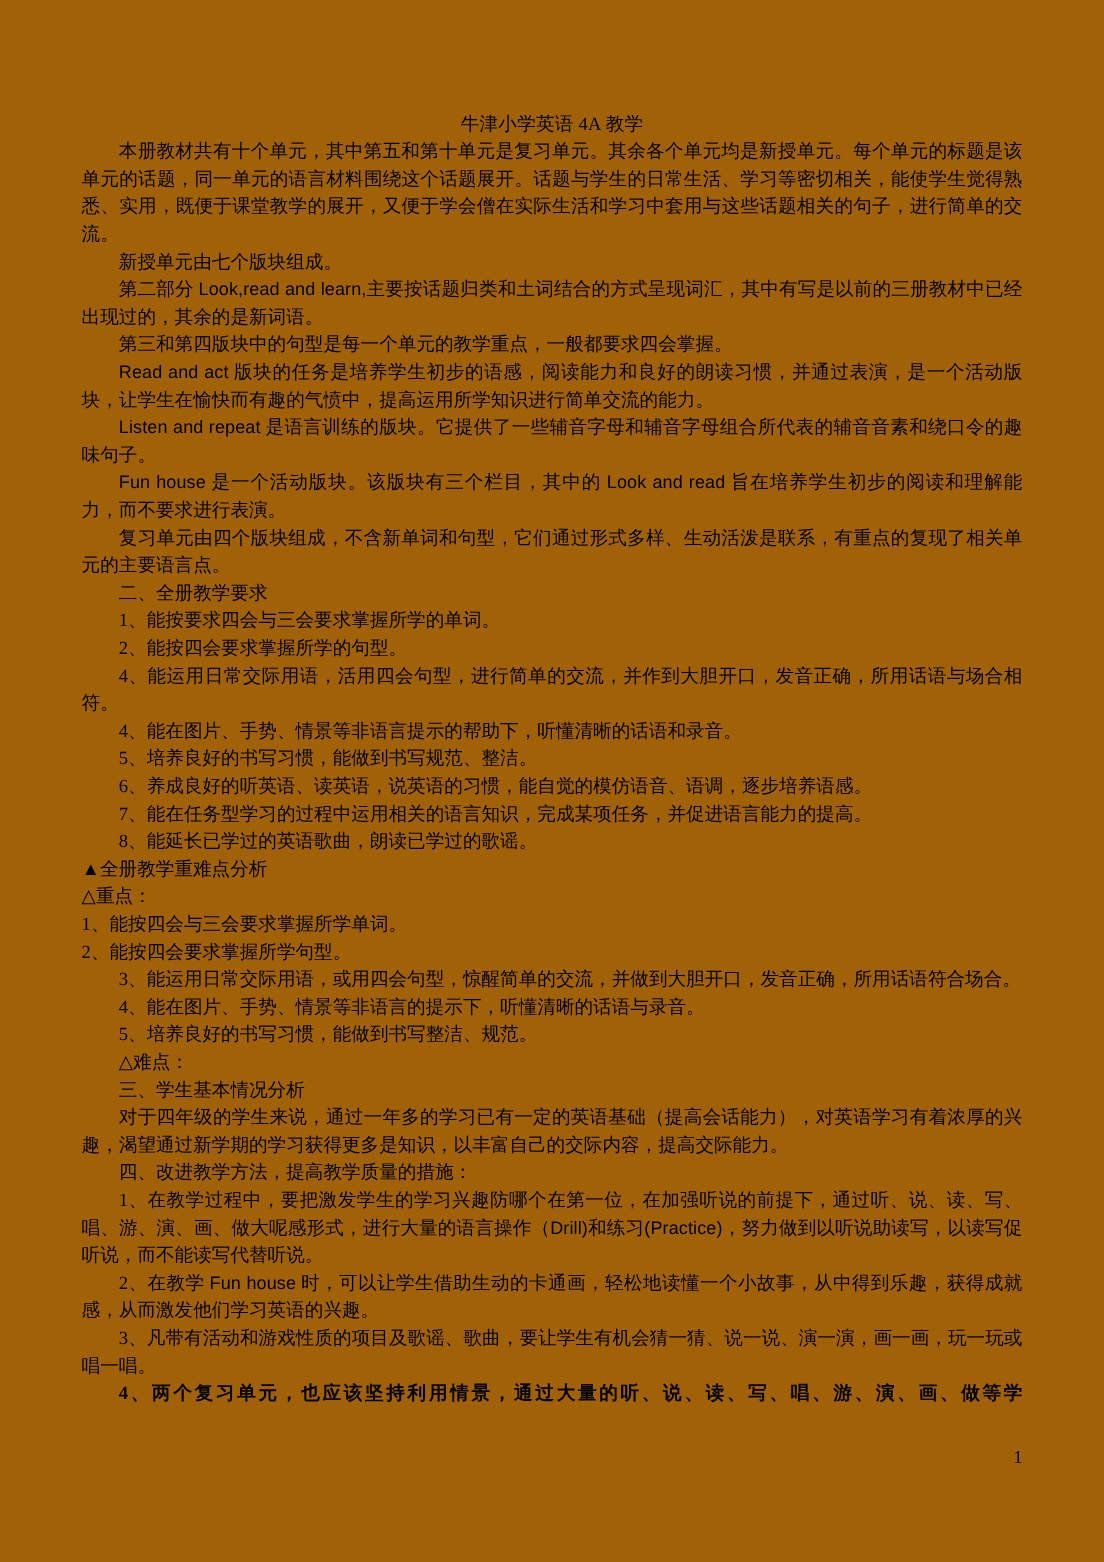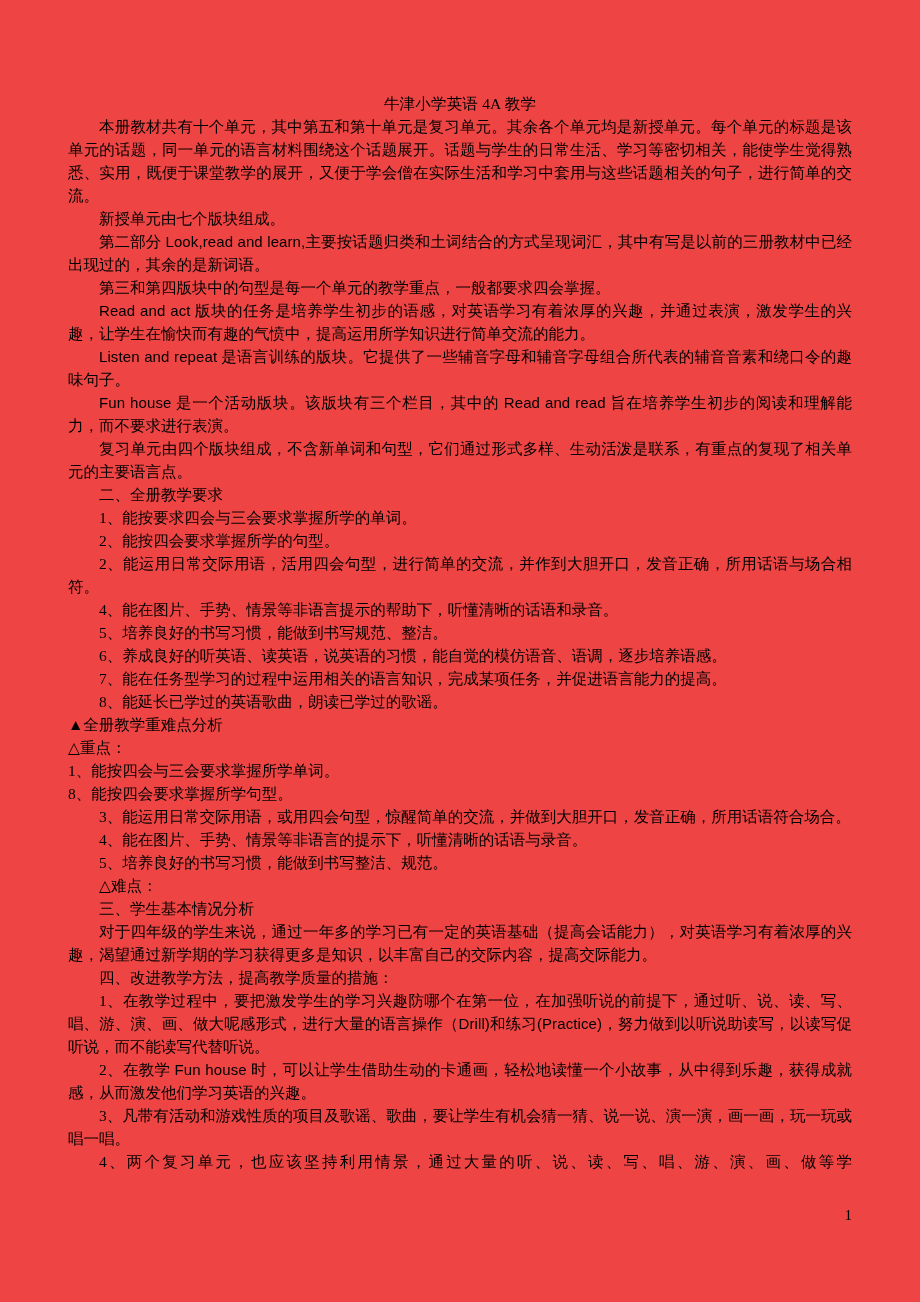--- a/index.html
+++ b/index.html
@@ -8,21 +8,21 @@
     background: #ffffff;
   }
   body {
     font-family: "Liberation Serif", "DejaVu Serif", serif;
     color: #000000;
   }
   #page {
     position: relative;
     width: 920px;
     height: 1302px;
-    background: #ef4444;
+    background: #a16207;
     overflow: hidden;
     box-sizing: border-box;
   }
   #content {
     position: absolute;
     left: 68px;
     top: 92px;
     width: 784px;
   }
   .doc-title {
@@ -46,20 +46,21 @@
   .indent {
     text-indent: 31px;
   }
   .noindent {
     text-indent: 0;
   }
   
   .para-justify-last {
     text-align: justify;
     text-align-last: justify;
+    font-weight: bold;
   }
   
   .lat {
     font-family: "Liberation Sans", "DejaVu Sans", sans-serif;
     font-size: 15px;
     letter-spacing: 0.1px;
   }
   #page-number {
     position: absolute;
     left: 0;
@@ -76,37 +77,37 @@
 
 <div id="page">
 
   <div id="content">
     <div class="doc-title">牛津小学英语 4A 教学</div>
     <div id="paragraphs">
         <p class="para indent">本册教材共有十个单元，其中第五和第十单元是复习单元。其余各个单元均是新授单元。每个单元的标题是该单元的话题，同一单元的语言材料围绕这个话题展开。话题与学生的日常生活、学习等密切相关，能使学生觉得熟悉、实用，既便于课堂教学的展开，又便于学会僧在实际生活和学习中套用与这些话题相关的句子，进行简单的交流。</p>
         <p class="para indent">新授单元由七个版块组成。</p>
         <p class="para indent"><span>第二部分 </span><span class="lat">Look,read and learn,</span><span>主要按话题归类和土词结合的方式呈现词汇，其中有写是以前的三册教材中已经出现过的，其余的是新词语。</span></p>
         <p class="para indent">第三和第四版块中的句型是每一个单元的教学重点，一般都要求四会掌握。</p>
-        <p class="para indent"><span class="lat">Read and act</span><span> 版块的任务是培养学生初步的语感，对英语学习有着浓厚的兴趣，并通过表演，激发学生的兴趣，让学生在愉快而有趣的气愤中，提高运用所学知识进行简单交流的能力。</span></p>
+        <p class="para indent"><span class="lat">Read and act</span><span> 版块的任务是培养学生初步的语感，阅读能力和良好的朗读习惯，并通过表演，是一个活动版块，让学生在愉快而有趣的气愤中，提高运用所学知识进行简单交流的能力。</span></p>
         <p class="para indent"><span class="lat">Listen and repeat</span><span> 是语言训练的版块。它提供了一些辅音字母和辅音字母组合所代表的辅音音素和绕口令的趣味句子。</span></p>
-        <p class="para indent"><span class="lat">Fun house</span><span> 是一个活动版块。该版块有三个栏目，其中的 </span><span class="lat">Read and read</span><span> 旨在培养学生初步的阅读和理解能力，而不要求进行表演。</span></p>
+        <p class="para indent"><span class="lat">Fun house</span><span> 是一个活动版块。该版块有三个栏目，其中的 </span><span class="lat">Look and read</span><span> 旨在培养学生初步的阅读和理解能力，而不要求进行表演。</span></p>
         <p class="para indent">复习单元由四个版块组成，不含新单词和句型，它们通过形式多样、生动活泼是联系，有重点的复现了相关单元的主要语言点。</p>
         <p class="para indent">二、全册教学要求</p>
         <p class="para indent">1、能按要求四会与三会要求掌握所学的单词。</p>
         <p class="para indent">2、能按四会要求掌握所学的句型。</p>
-        <p class="para indent">2、能运用日常交际用语，活用四会句型，进行简单的交流，并作到大胆开口，发音正确，所用话语与场合相符。</p>
+        <p class="para indent">4、能运用日常交际用语，活用四会句型，进行简单的交流，并作到大胆开口，发音正确，所用话语与场合相符。</p>
         <p class="para indent">4、能在图片、手势、情景等非语言提示的帮助下，听懂清晰的话语和录音。</p>
         <p class="para indent">5、培养良好的书写习惯，能做到书写规范、整洁。</p>
         <p class="para indent">6、养成良好的听英语、读英语，说英语的习惯，能自觉的模仿语音、语调，逐步培养语感。</p>
         <p class="para indent">7、能在任务型学习的过程中运用相关的语言知识，完成某项任务，并促进语言能力的提高。</p>
         <p class="para indent">8、能延长已学过的英语歌曲，朗读已学过的歌谣。</p>
         <p class="para noindent">▲全册教学重难点分析</p>
         <p class="para noindent">△重点：</p>
         <p class="para noindent">1、能按四会与三会要求掌握所学单词。</p>
-        <p class="para noindent">8、能按四会要求掌握所学句型。</p>
+        <p class="para noindent">2、能按四会要求掌握所学句型。</p>
         <p class="para indent">3、能运用日常交际用语，或用四会句型，惊醒简单的交流，并做到大胆开口，发音正确，所用话语符合场合。</p>
         <p class="para indent">4、能在图片、手势、情景等非语言的提示下，听懂清晰的话语与录音。</p>
         <p class="para indent">5、培养良好的书写习惯，能做到书写整洁、规范。</p>
         <p class="para indent">△难点：</p>
         <p class="para indent">三、学生基本情况分析</p>
         <p class="para indent">对于四年级的学生来说，通过一年多的学习已有一定的英语基础（提高会话能力），对英语学习有着浓厚的兴趣，渴望通过新学期的学习获得更多是知识，以丰富自己的交际内容，提高交际能力。</p>
         <p class="para indent">四、改进教学方法，提高教学质量的措施：</p>
         <p class="para indent"><span>1、在教学过程中，要把激发学生的学习兴趣防哪个在第一位，在加强听说的前提下，通过听、说、读、写、唱、游、演、画、做大呢感形式，进行大量的语言操作（</span><span class="lat">Drill)</span><span>和练习</span><span class="lat">(Practice)</span><span>，努力做到以听说助读写，以读写促听说，而不能读写代替听说。</span></p>
         <p class="para indent"><span>2、在教学 </span><span class="lat">Fun house</span><span> 时，可以让学生借助生动的卡通画，轻松地读懂一个小故事，从中得到乐趣，获得成就感，从而激发他们学习英语的兴趣。</span></p>
         <p class="para indent">3、凡带有活动和游戏性质的项目及歌谣、歌曲，要让学生有机会猜一猜、说一说、演一演，画一画，玩一玩或唱一唱。</p>

